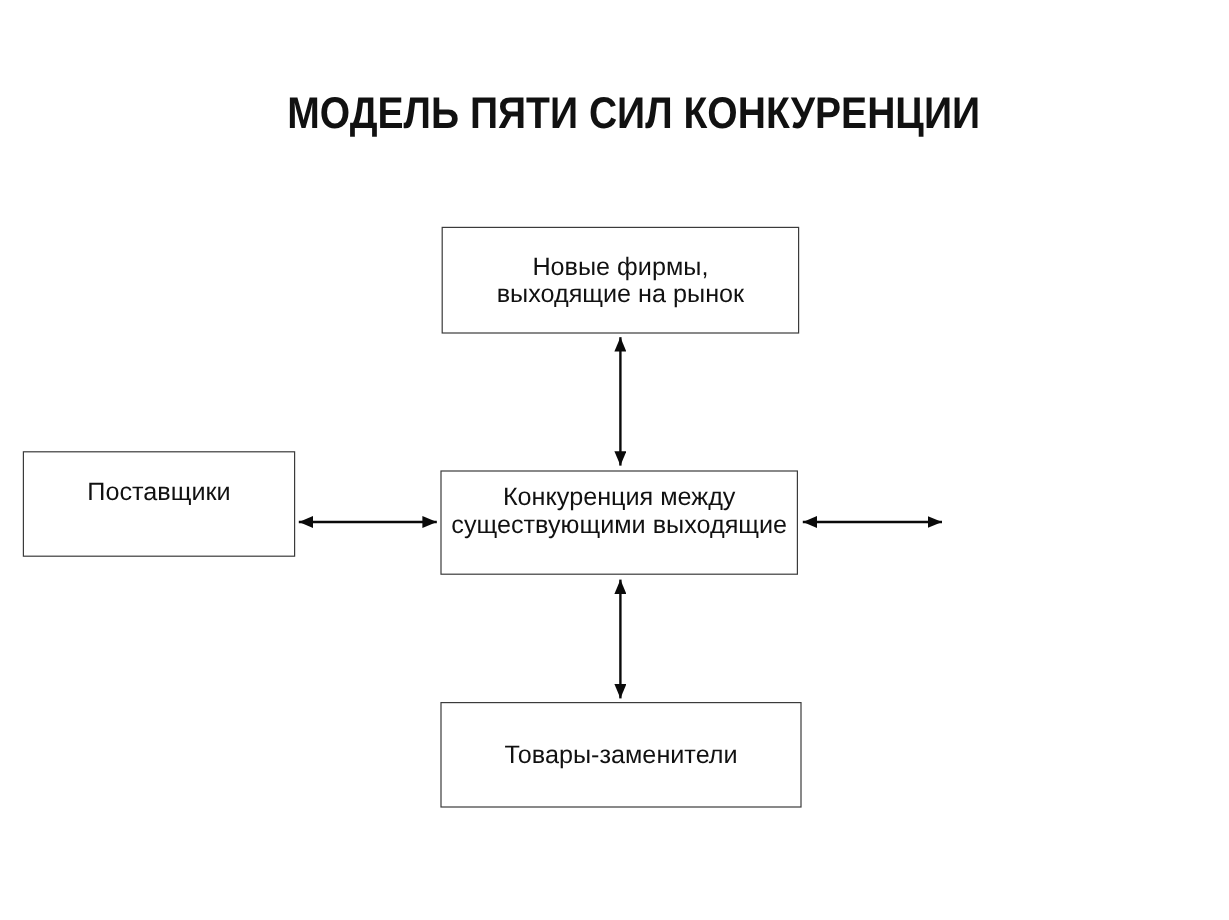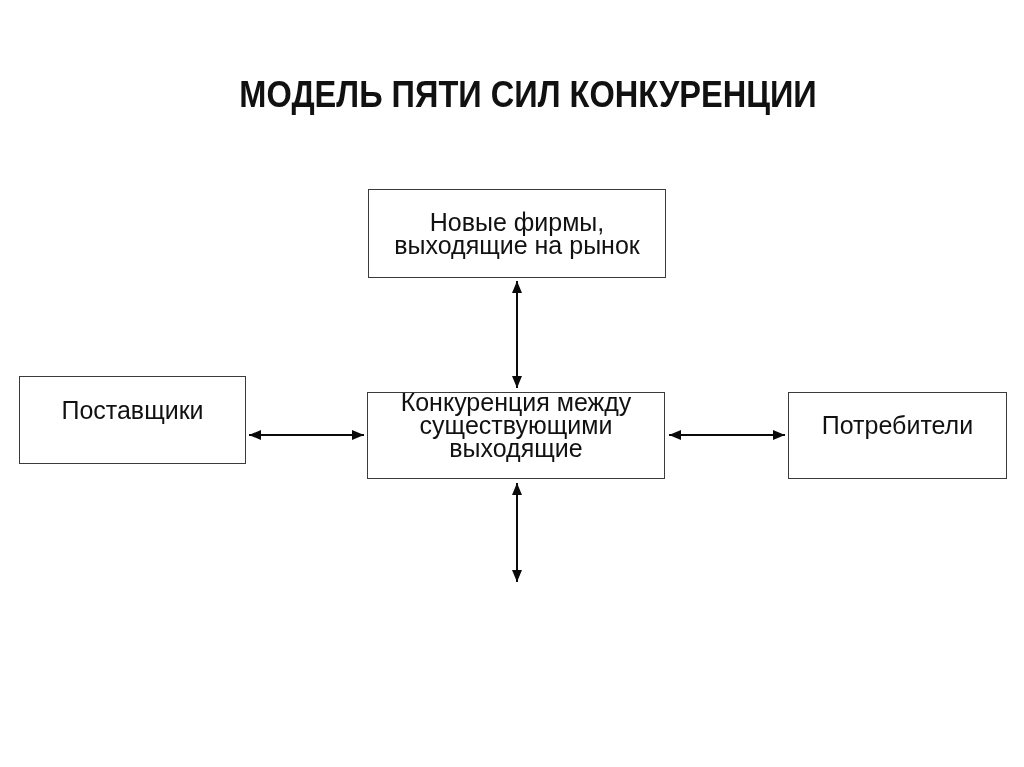--- a/index.html
+++ b/index.html
@@ -36,21 +36,21 @@
   .node {
     position: absolute;
     box-sizing: border-box;
     background: #ffffff;
     border: 1px solid #3b3b3b;
     display: flex;
     align-items: center;
     justify-content: center;
     text-align: center;
     color: #111111;
-    font-size: 25px;
+    font-size: 21px;
     line-height: 23px;
   }
   .node .box-label {
     white-space: pre-line;
     padding: 0 6px;
   }
   
   .node.text-high {
     padding-bottom: 20px;
   }
@@ -84,24 +84,24 @@
 
   <div class="node text-high" id="box-suppliers">
     <span class="box-label">Поставщики</span>
   </div>
 
   <div class="node text-high" id="box-rivalry">
     <span class="box-label">Конкуренция между
 существующими выходящие</span>
   </div>
 
-  <div class="node text-high" id="box-buyers">
-    <span class="box-label">Потребители</span>
+
+  <div class="node" id="box-substitutes">
+    <span class="box-label">Товары-заменители</span>
   </div>
-
 
   <svg class="arrow-layer" width="1024" height="767" viewBox="0 0 1024 767" xmlns="http://www.w3.org/2000/svg">
     <defs>
       <marker id="ah-end" viewBox="0 0 12 10" refX="12" refY="5" markerWidth="12" markerHeight="10" markerUnits="userSpaceOnUse" orient="auto">
         <path d="M0,0 L12,5 L0,10 Z" fill="#0a0a0a"></path>
       </marker>
       <marker id="ah-start" viewBox="0 0 12 10" refX="0" refY="5" markerWidth="12" markerHeight="10" markerUnits="userSpaceOnUse" orient="auto">
         <path d="M12,0 L0,5 L12,10 Z" fill="#0a0a0a"></path>
       </marker>
     </defs>

